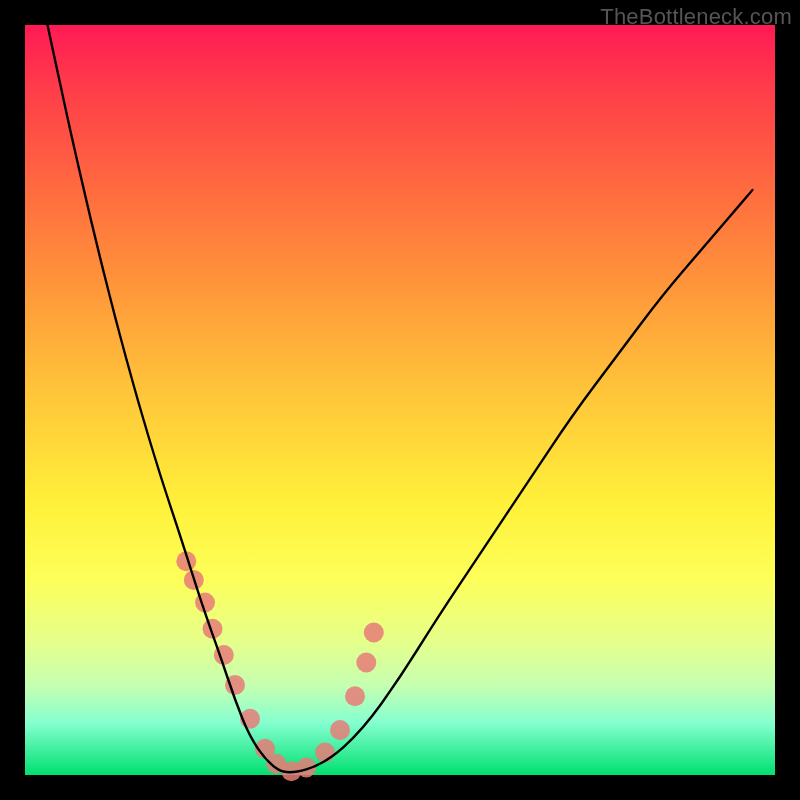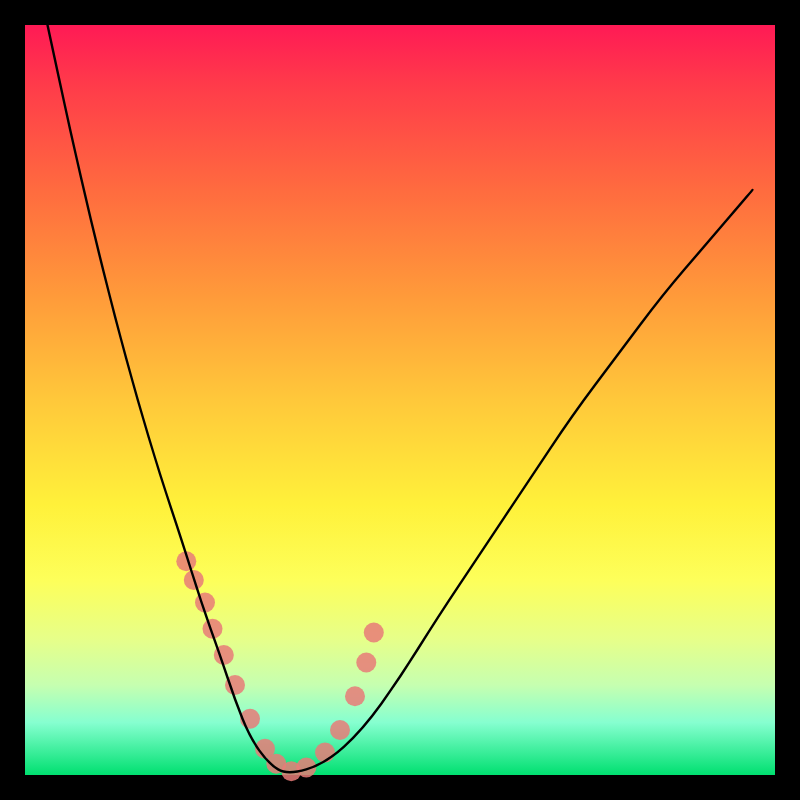--- a/index.html
+++ b/index.html
@@ -73,13 +73,14 @@
           <circle cx="281.3" cy="742.5" r="10" fill="#e77b78" fill-opacity="0.85"></circle>
           <circle cx="300.0" cy="727.5" r="10" fill="#e77b78" fill-opacity="0.85"></circle>
           <circle cx="315.0" cy="705.0" r="10" fill="#e77b78" fill-opacity="0.85"></circle>
           <circle cx="330.0" cy="671.3" r="10" fill="#e77b78" fill-opacity="0.85"></circle>
           <circle cx="341.3" cy="637.5" r="10" fill="#e77b78" fill-opacity="0.85"></circle>
           <circle cx="348.8" cy="607.5" r="10" fill="#e77b78" fill-opacity="0.85"></circle>
         </g>
       <path id="curvePath" fill="none" stroke="#000" stroke-width="2.4" stroke-linecap="round" d="M 22.5 0.0 Q 22.5 0.0 33.8 52.5 Q 45.0 105.0 56.3 153.8 Q 67.5 202.5 78.8 247.5 Q 90.0 292.5 101.3 333.8 Q 112.5 375.0 123.8 412.5 Q 135.0 450.0 146.3 483.8 Q 157.5 517.5 166.9 547.5 Q 176.3 577.5 185.6 603.8 Q 195.0 630.0 202.5 652.5 Q 210.0 675.0 217.5 693.8 Q 225.0 712.5 234.4 725.6 Q 243.8 738.8 253.1 744.4 Q 262.5 750.0 281.3 744.4 Q 300.0 738.8 318.8 721.9 Q 337.5 705.0 356.3 678.8 Q 375.0 652.5 393.8 622.5 Q 412.5 592.5 435.0 558.8 Q 457.5 525.0 480.0 491.3 Q 502.5 457.5 525.0 423.8 Q 547.5 390.0 570.0 360.0 Q 592.5 330.0 615.0 300.0 Q 637.5 270.0 660.0 243.8 Q 682.5 217.5 705.0 191.3 T 727.5 165.0"></path>
     </svg>
   </div>
+  <div class="watermark">TheBottleneck.com</div>
 </div>
 
 </body></html>

